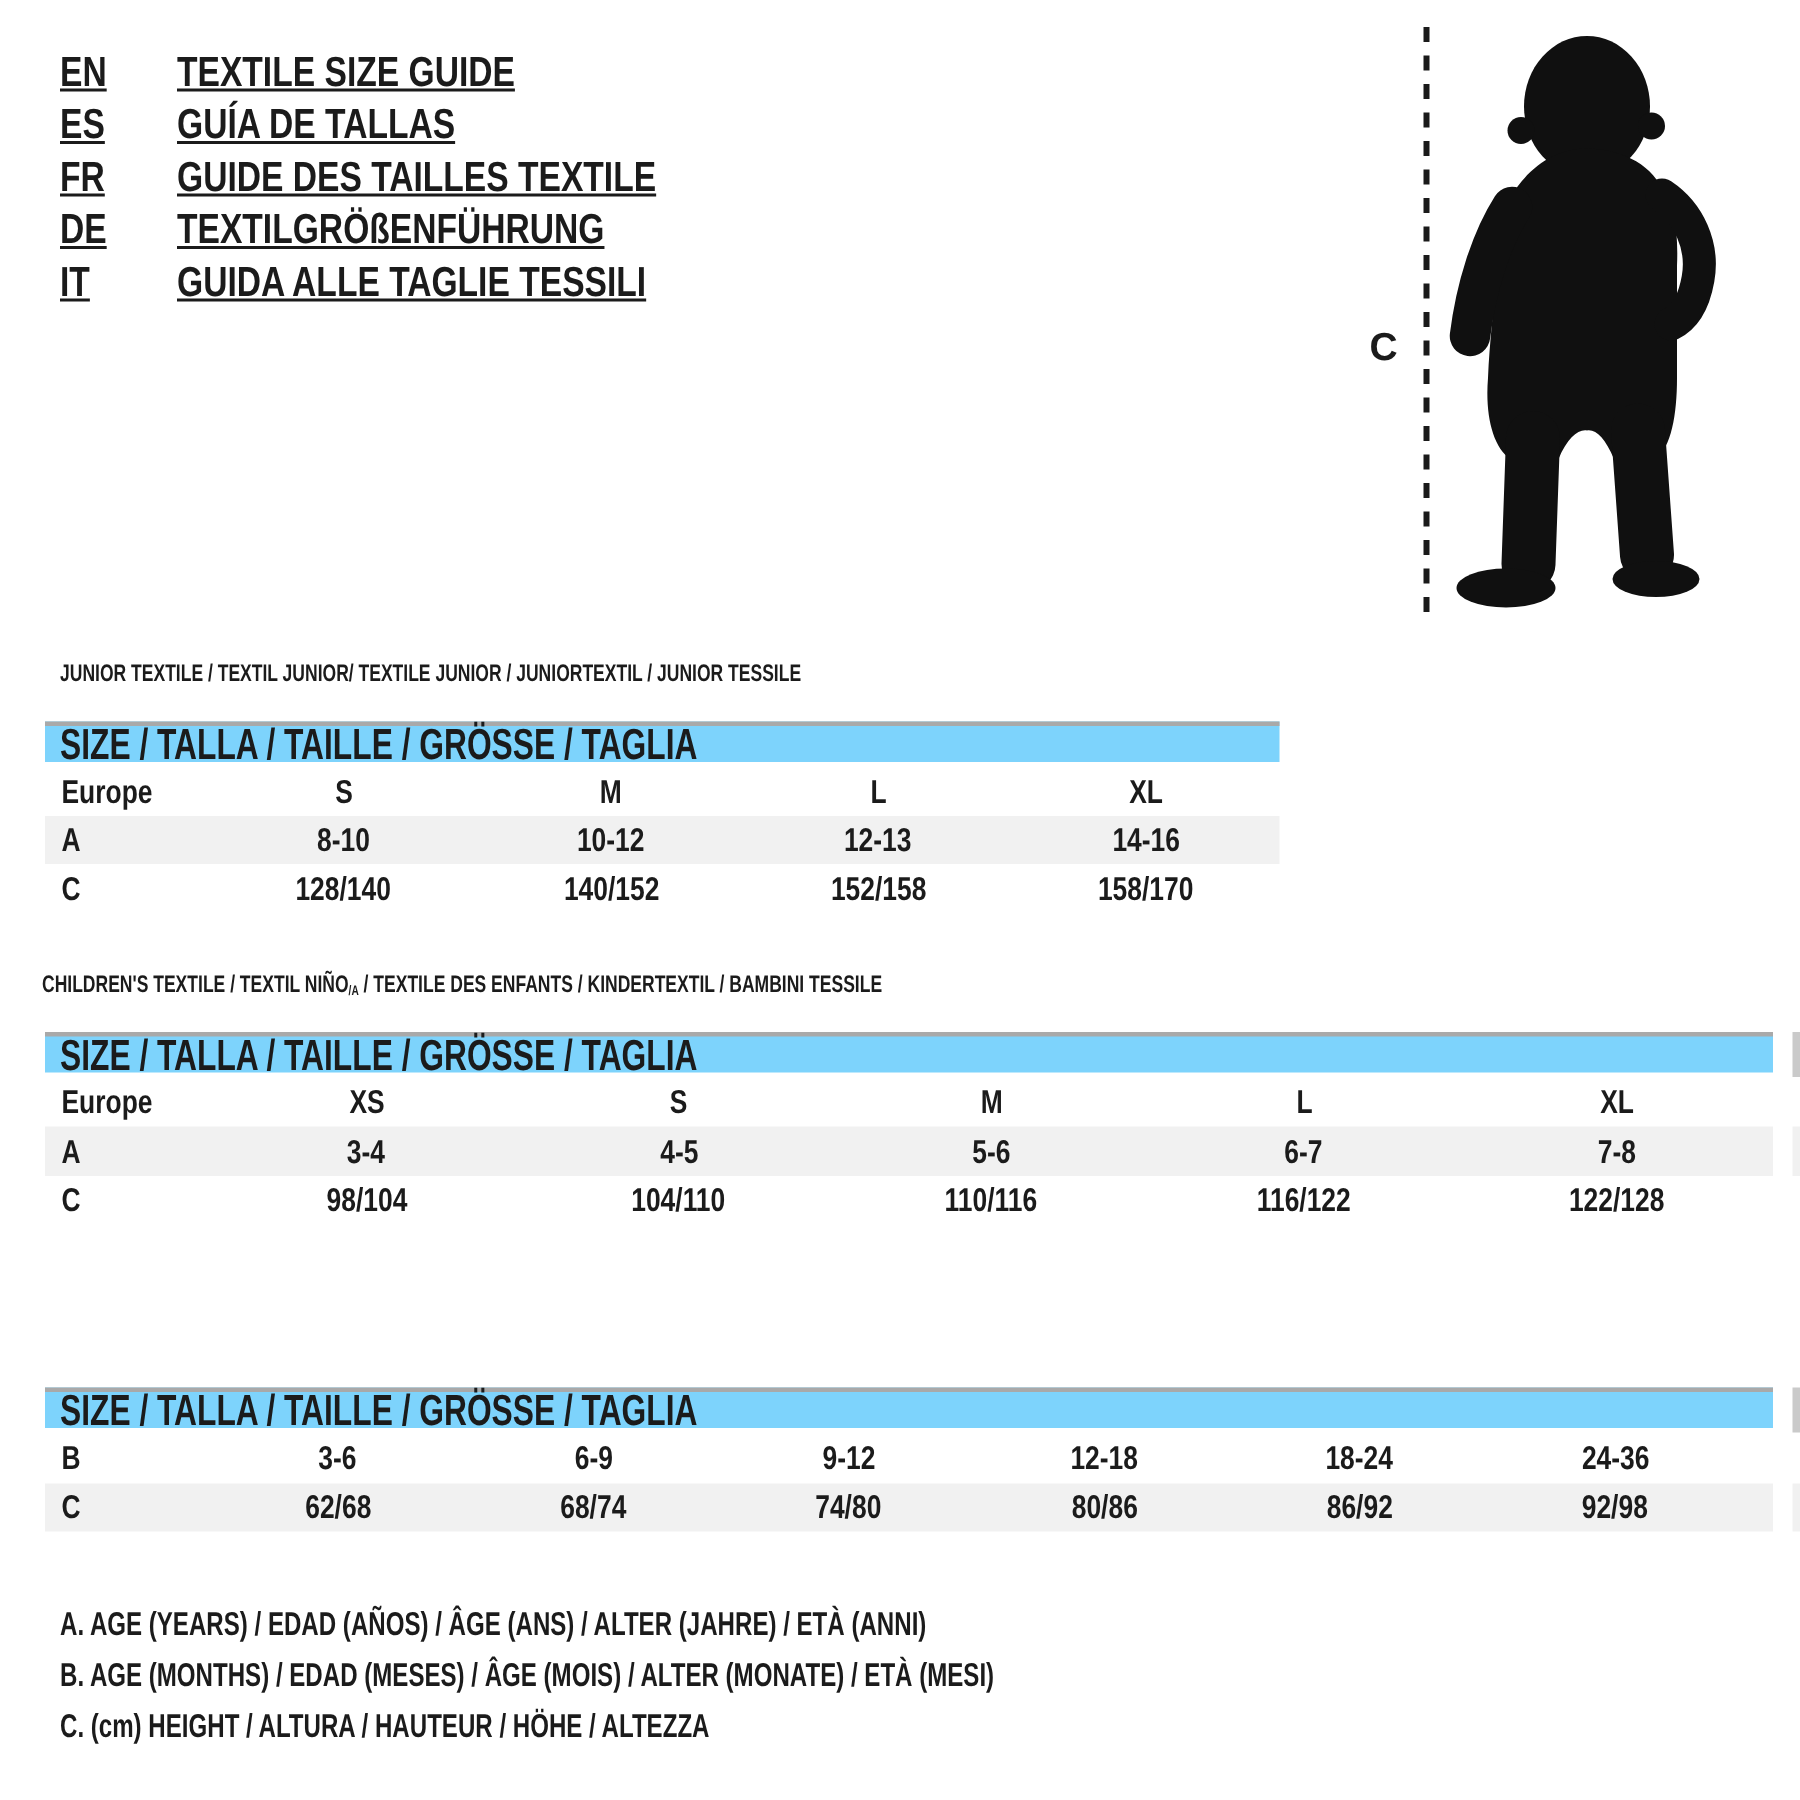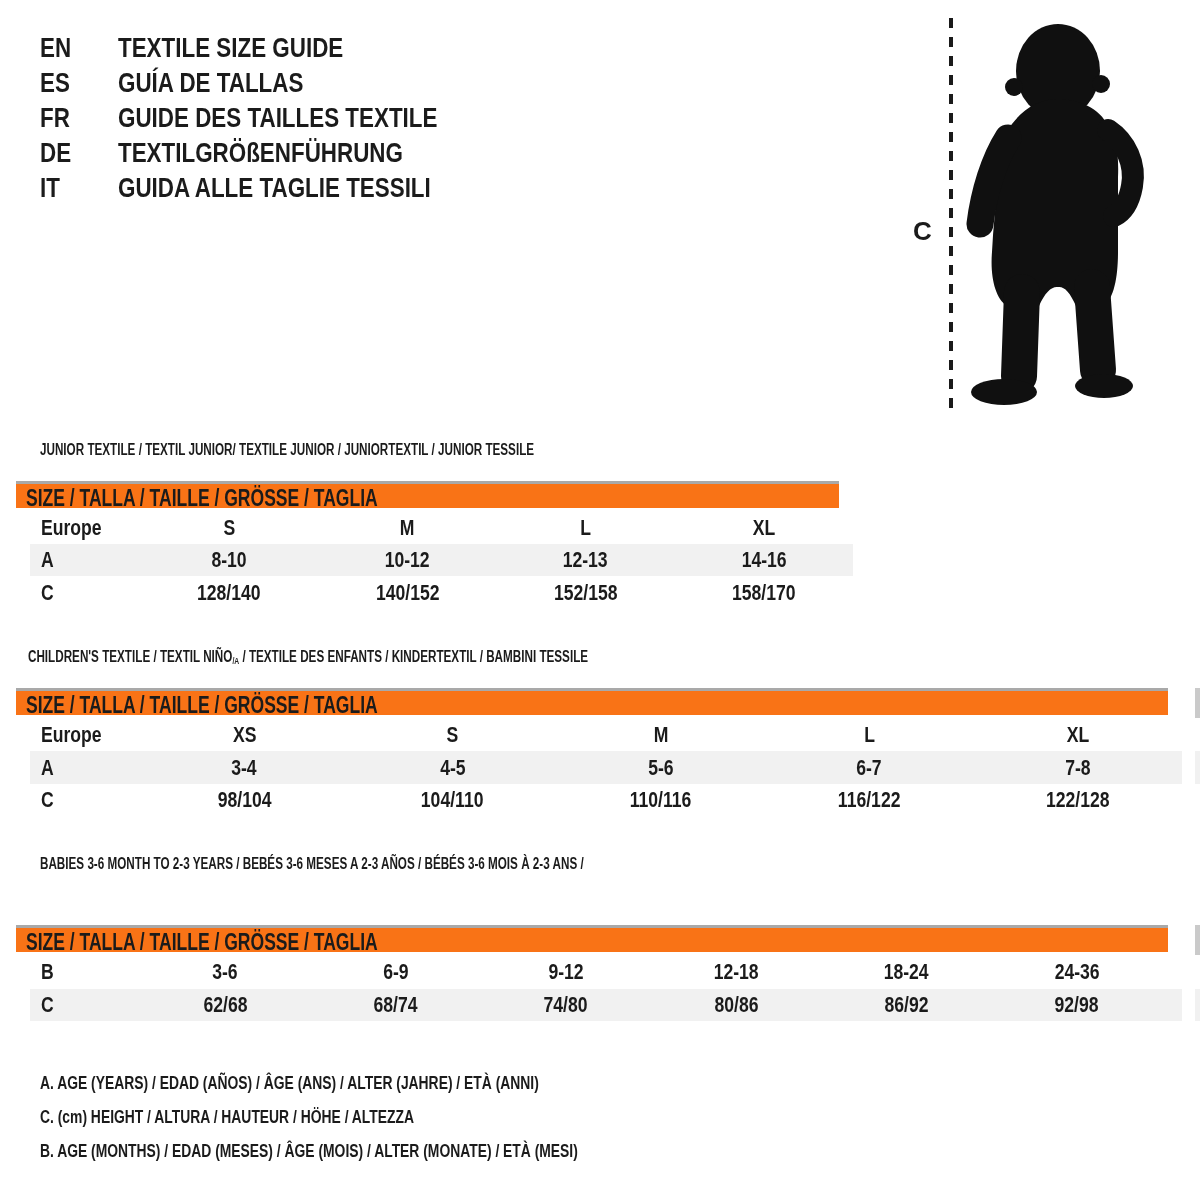--- a/index.html
+++ b/index.html
@@ -12,39 +12,39 @@
   }
   .abs{position:absolute;}
   
   .cnd{display:inline-block;white-space:nowrap;}
   .cl{transform:scaleX(.73);transform-origin:0 50%;}   
   .cl8{transform:scaleX(.8);transform-origin:0 50%;}   
   .cc{transform:scaleX(.8);transform-origin:50% 50%;}  
 
   
   .lang-list{left:40px;top:30px;display:grid;grid-template-columns:78px auto;
-             font-size:28px;line-height:35px;}
+             font-size:28px;line-height:35px;text-decoration:underline;}
   
   .sec-heading{font-size:16px;line-height:33px;}
   .sub{font-size:.58em;position:relative;top:.22em;}
 
   
-  .size-bar{left:16px;height:27px;background:#f97316;border-top:3px solid #a9a9a9;
-            font-size:24px;line-height:27px;padding-left:10px;box-sizing:border-box;}
+  .size-bar{left:30px;height:27px;background:#7dd3fc;border-top:3px solid #a9a9a9;
+            font-size:29px;line-height:27px;padding-left:10px;box-sizing:border-box;}
   .t-row{left:30px;display:grid;align-items:center;font-size:22px;}
   .t-row.shaded{background:#f1f1f1;}
   .cell{display:flex;justify-content:center;align-items:flex-start;overflow:visible;}
   .cell.lbl{justify-content:flex-start;padding-left:11px;}
   .junior-g{grid-template-columns:110px repeat(4,1fr);width:823px;}
   .children-g{grid-template-columns:110px repeat(5,1fr);width:1152px;}
   .babies-g{grid-template-columns:110px repeat(6,1fr);width:1152px;padding-right:20px;box-sizing:border-box;}
   .bar-j{width:823px;} .bar-w{width:1152px;}
 
   
-  .legend{left:40px;top:1066px;font-size:19px;line-height:34px;}
+  .legend{left:40px;top:1066px;font-size:22px;line-height:34px;}
 
   
   .fig{left:948px;top:14px;}
   .c-label{left:913px;top:216px;font-size:26px;}
 
   
   .sliver{left:1195px;width:5px;}
 </style>
 </head>
 <body>
@@ -204,21 +204,20 @@
     </div>
   <div class="cell">
       <span class="cnd cc">116/122</span>
     </div>
   <div class="cell">
       <span class="cnd cc">122/128</span>
     </div>
 </div>
 
 <div class="abs sec-heading" style="left:40px;top:847px;">
-  <div><span class="cnd cl">BABIES 3-6 MONTH TO 2-3 YEARS / BEBÉS 3-6 MESES A 2-3 AÑOS / BÉBÉS 3-6 MOIS À 2-3 ANS /</span></div>
 </div>
 <div class="abs size-bar bar-w" style="top:925px;">
   <span class="cnd cl">SIZE / TALLA / TAILLE / GRÖSSE / TAGLIA</span>
 </div>
 <div class="abs t-row babies-g" style="top:955px;height:34px;">
   <div class="cell lbl">
       <span class="cnd cl8">B</span>
     </div>
   <div class="cell">
       <span class="cnd cc">3-6</span>
@@ -263,15 +262,15 @@
     </div>
 </div>
 
 <div class="abs sliver" style="top:688px;height:30px;background:#cacaca;"></div>
 <div class="abs sliver" style="top:751px;height:33px;background:#f1f1f1;"></div>
 <div class="abs sliver" style="top:925px;height:30px;background:#cacaca;"></div>
 <div class="abs sliver" style="top:989px;height:32px;background:#f1f1f1;"></div>
 
 <div class="abs legend">
   <div><span class="cnd cl">A. AGE (YEARS) / EDAD (AÑOS) / ÂGE (ANS) / ALTER (JAHRE) / ETÀ (ANNI)</span></div>
+  <div><span class="cnd cl">B. AGE (MONTHS) / EDAD (MESES) / ÂGE (MOIS) / ALTER (MONATE) / ETÀ (MESI)</span></div>
   <div><span class="cnd cl">C. (cm) HEIGHT / ALTURA / HAUTEUR / HÖHE / ALTEZZA</span></div>
-  <div><span class="cnd cl">B. AGE (MONTHS) / EDAD (MESES) / ÂGE (MOIS) / ALTER (MONATE) / ETÀ (MESI)</span></div>
 </div>
 
 </body></html>

